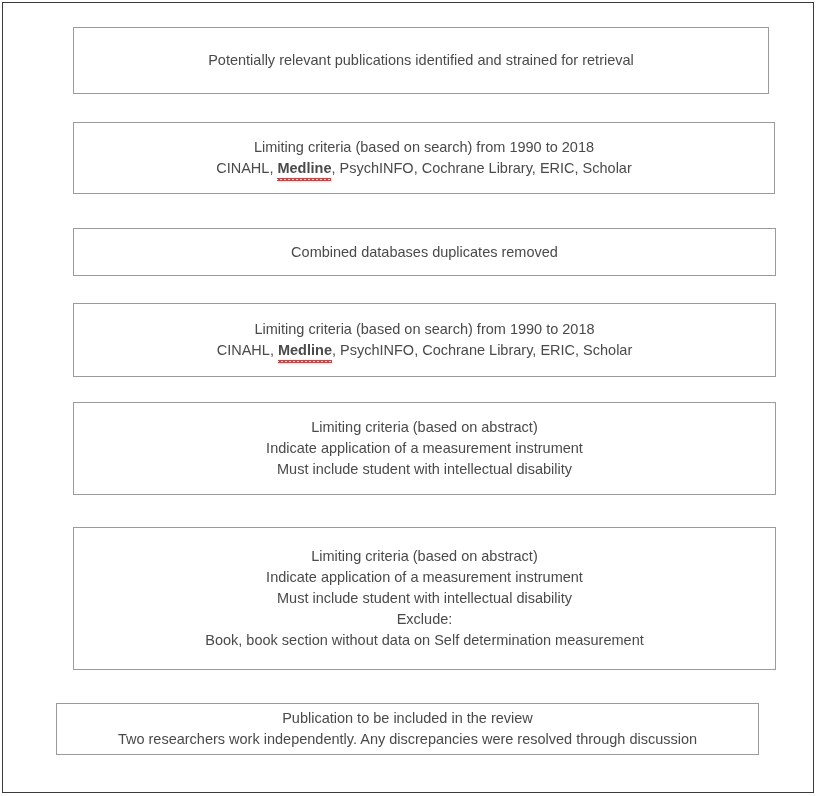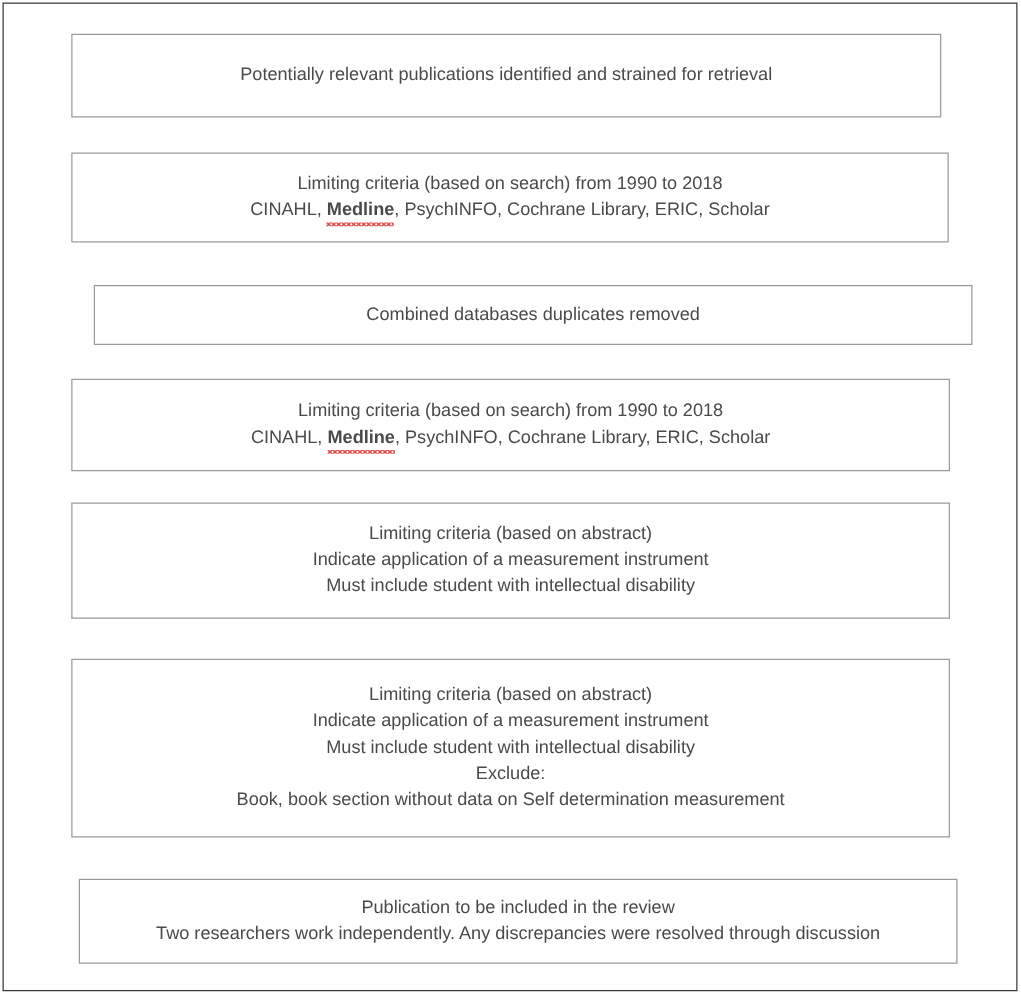--- a/index.html
+++ b/index.html
@@ -39,20 +39,21 @@
   }
   .flow-box {
     position: absolute;
     box-sizing: border-box;
     border: 1.6px solid #9b9b9f;
     background: #ffffff;
     display: flex;
     align-items: center;
     justify-content: center;
     text-align: center;
+    margin-left: 16px;
   }
   .flow-text {
     color: #4a4a4a;
     font-size: 14.5px;
     line-height: 21px;
     font-family: "Liberation Sans", sans-serif;
     white-space: pre-line;
     padding: 0 6px;
   }
   
@@ -86,34 +87,34 @@
   <div class="flow">
 
     <div class="flow-box" style="left:57px; top:27px; width:696px; height:67px;">
       <div class="flow-text">Potentially relevant publications identified and strained for retrieval</div>
     </div>
 
     <div class="flow-box" style="left:57px; top:122px; width:702px; height:72px;">
       <div class="flow-text">Limiting criteria (based on search) from 1990 to 2018<br>CINAHL, <span class="misspelled">Medline</span>, PsychINFO, Cochrane Library, ERIC, Scholar</div>
     </div>
 
-    <div class="flow-box" style="left:75px; top:228px; width:703px; height:48px;">
+    <div class="flow-box" style="left:57px; top:228px; width:703px; height:48px;">
       <div class="flow-text">Combined databases duplicates removed</div>
     </div>
 
     <div class="flow-box" style="left:57px; top:303px; width:703px; height:74px;">
       <div class="flow-text">Limiting criteria (based on search) from 1990 to 2018<br>CINAHL, <span class="misspelled">Medline</span>, PsychINFO, Cochrane Library, ERIC, Scholar</div>
     </div>
 
     <div class="flow-box" style="left:57px; top:402px; width:703px; height:93px;">
       <div class="flow-text">Limiting criteria (based on abstract)<br>Indicate application of a measurement instrument<br>Must include student with intellectual disability</div>
     </div>
 
     <div class="flow-box" style="left:57px; top:527px; width:703px; height:143px;">
       <div class="flow-text">Limiting criteria (based on abstract)<br>Indicate application of a measurement instrument<br>Must include student with intellectual disability<br>Exclude:<br>Book, book section without data on Self determination measurement</div>
     </div>
 
-    <div class="flow-box" style="left:63px; top:703px; width:703px; height:68px;">
+    <div class="flow-box" style="left:40px; top:703px; width:703px; height:52px;">
       <div class="flow-text">Publication to be included in the review<br>Two researchers work independently. Any discrepancies were resolved through discussion</div>
     </div>
 
   </div>
 </div>
 
 </body></html>

